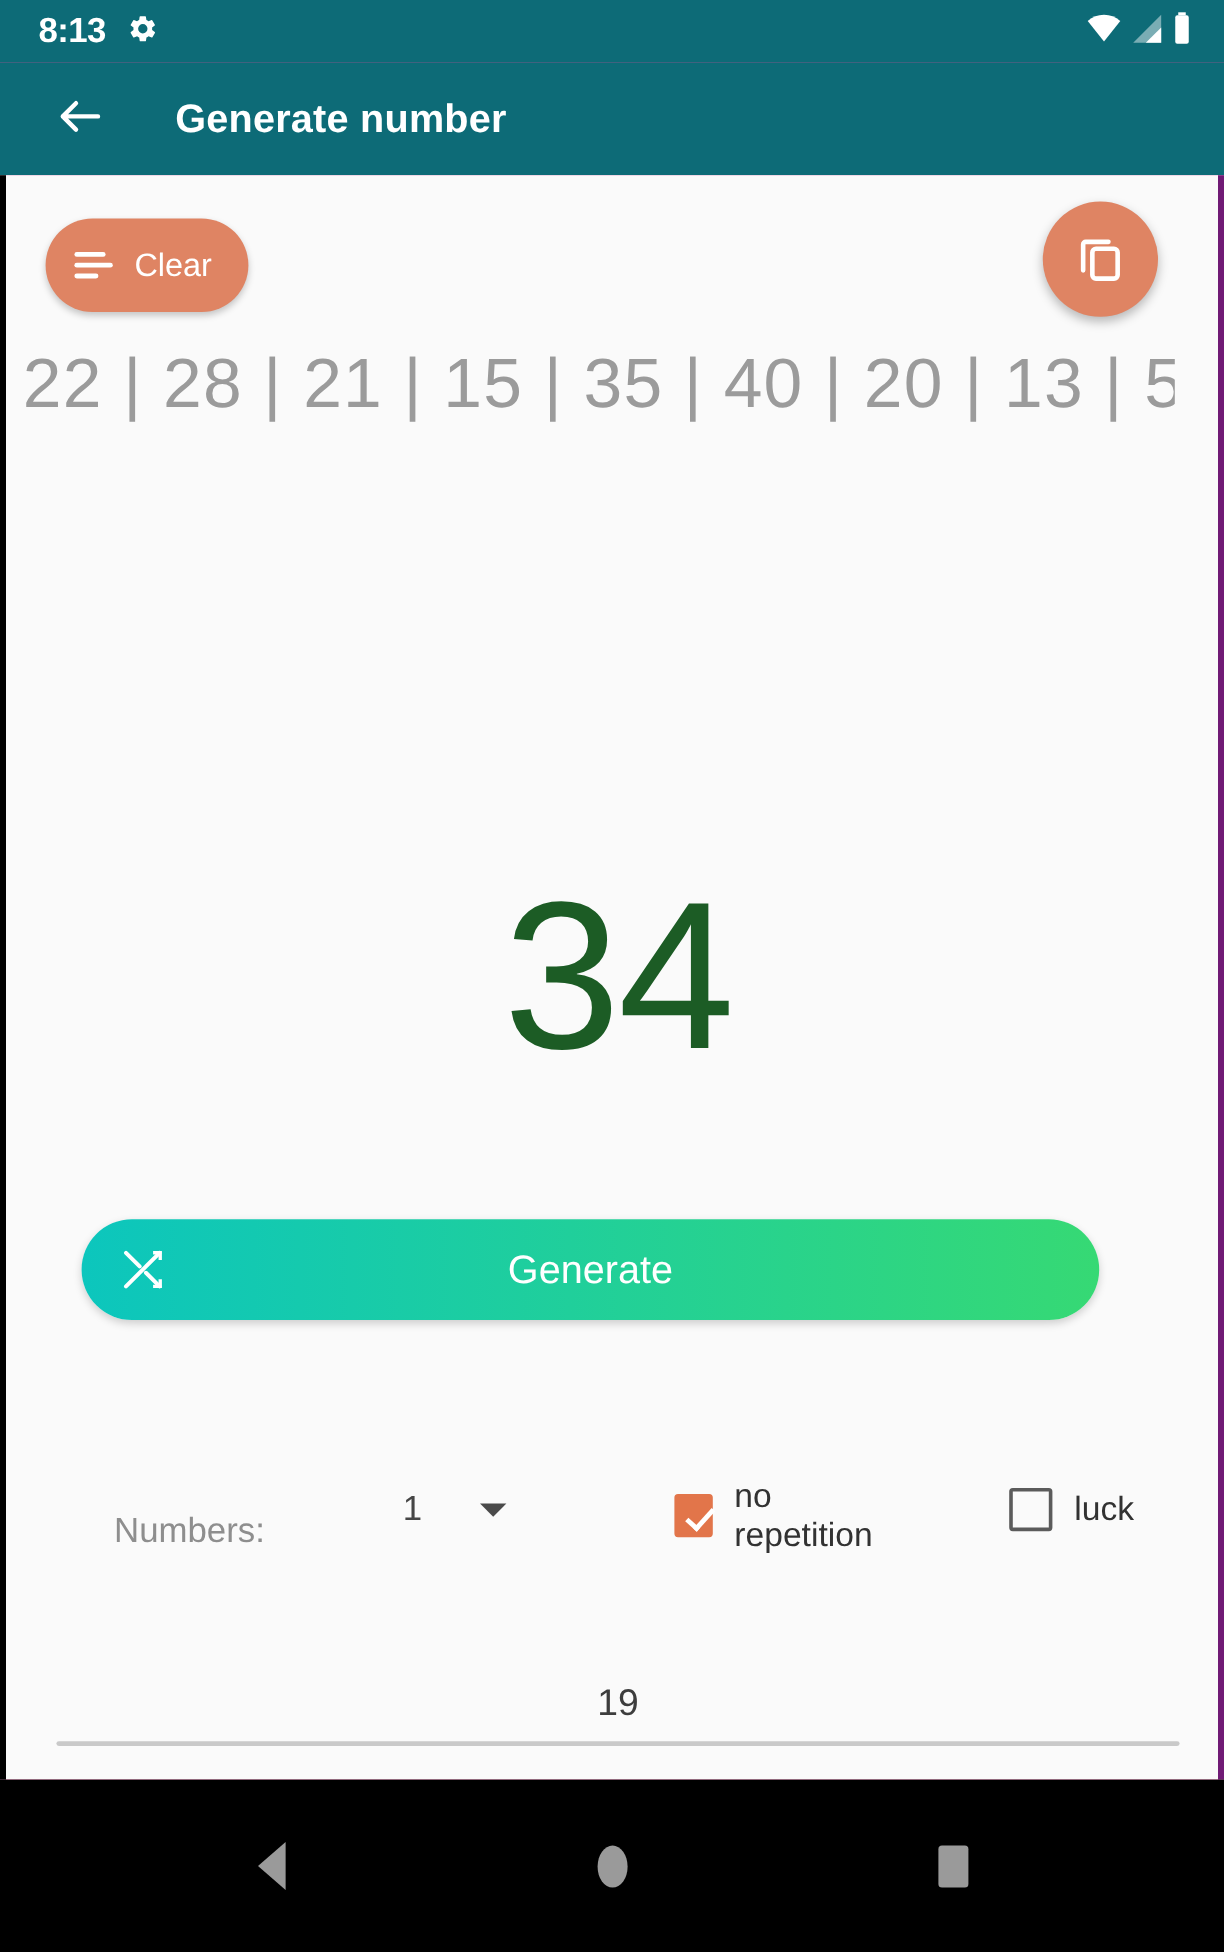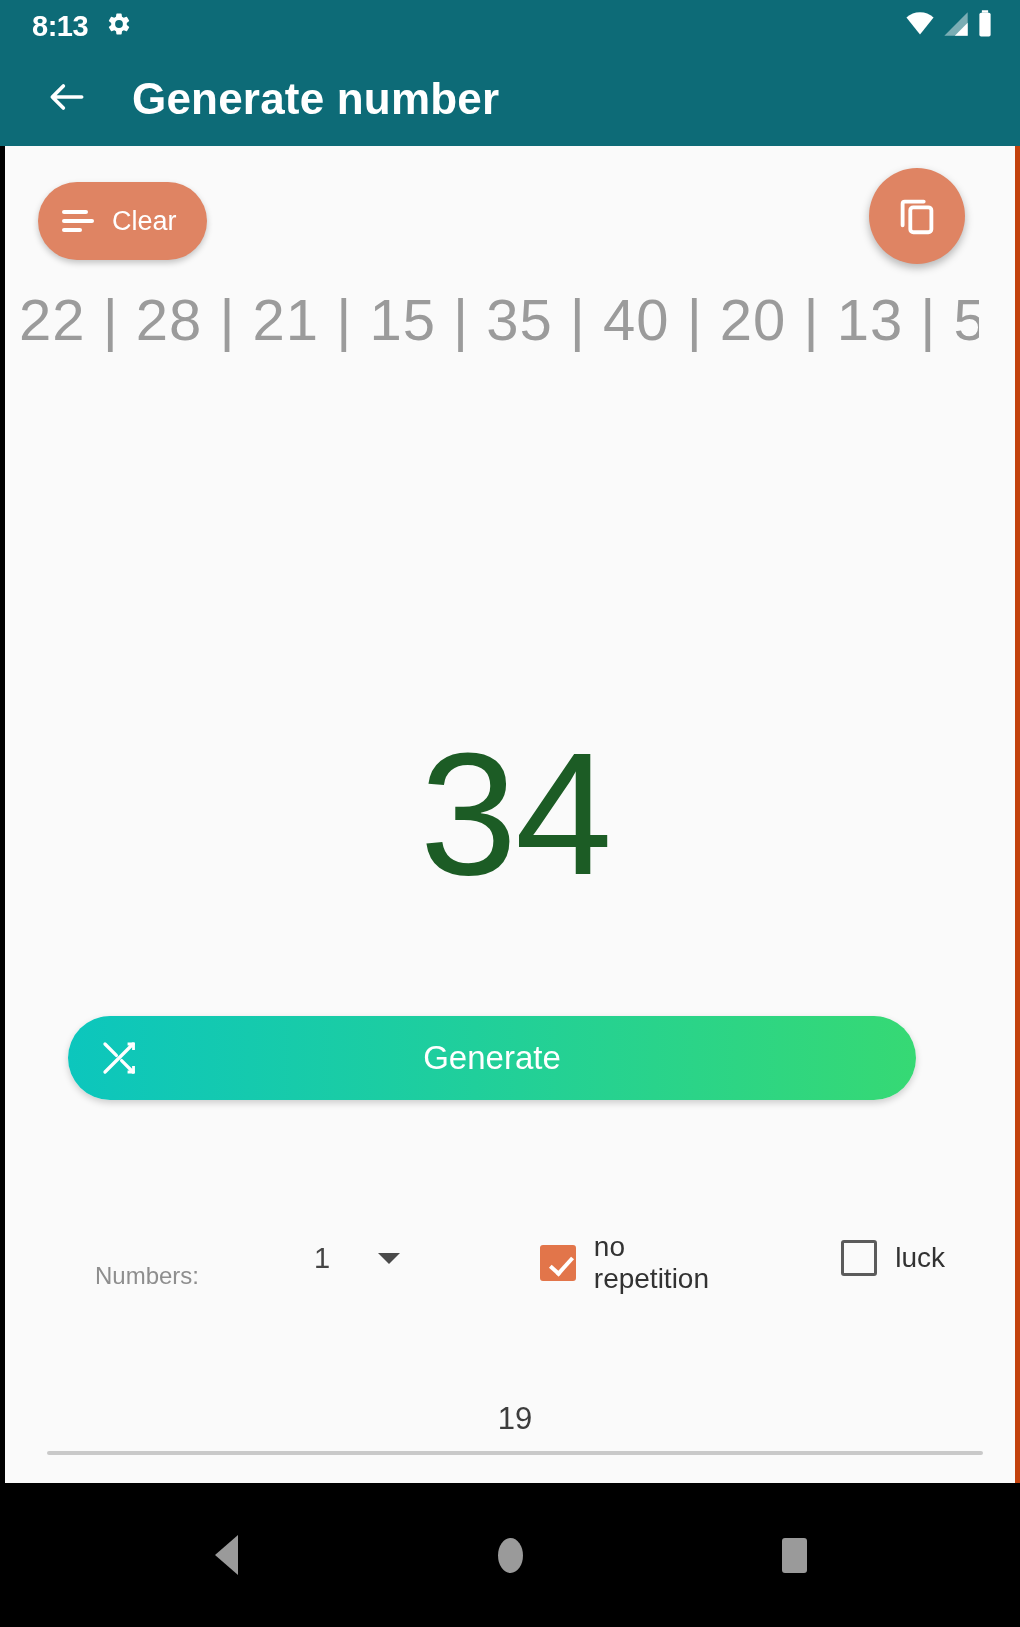--- a/index.html
+++ b/index.html
@@ -60,35 +60,35 @@
     align-items: center;
     padding-left: 36px;
   }
   .back-btn {
     width: 62px; height: 62px;
     display: flex; align-items: center; justify-content: center;
     cursor: pointer;
   }
   .app-title {
     color: #ffffff;
-    font-size: 44px;
+    font-size: 33px;
     font-weight: bold;
-    margin-left: 34px;
+    margin-left: 48px;
     letter-spacing: 0.2px;
   }
 
   
   .content {
     position: absolute;
     left: 0; top: 146px;
     width: 1020px;
     height: 1337px;
     background: #fafafa;
     border-left: 5px solid #000;
-    border-right: 5px solid #c2410c;
+    border-right: 5px solid #701a75;
   }
 
   
   .clear-btn {
     position: absolute;
     left: 33px; top: 36px;
     height: 78px;
     min-width: 145px;
     padding: 0 30px 0 24px;
     border-radius: 39px;
@@ -177,21 +177,21 @@
     position: absolute;
     left: 0; top: 1075px;
     width: 1020px;
     display: flex;
     align-items: center;
     padding-left: 90px;
     padding-right: 80px;
   }
   .numbers-label {
     color: #8e8e8e;
-    font-size: 24px;
+    font-size: 29px;
     margin-top: 36px;
   }
   .numbers-select {
     margin-left: 115px;
     display: flex;
     align-items: center;
     gap: 48px;
     cursor: pointer;
   }
   .numbers-value { color: #454545; font-size: 29px; }

